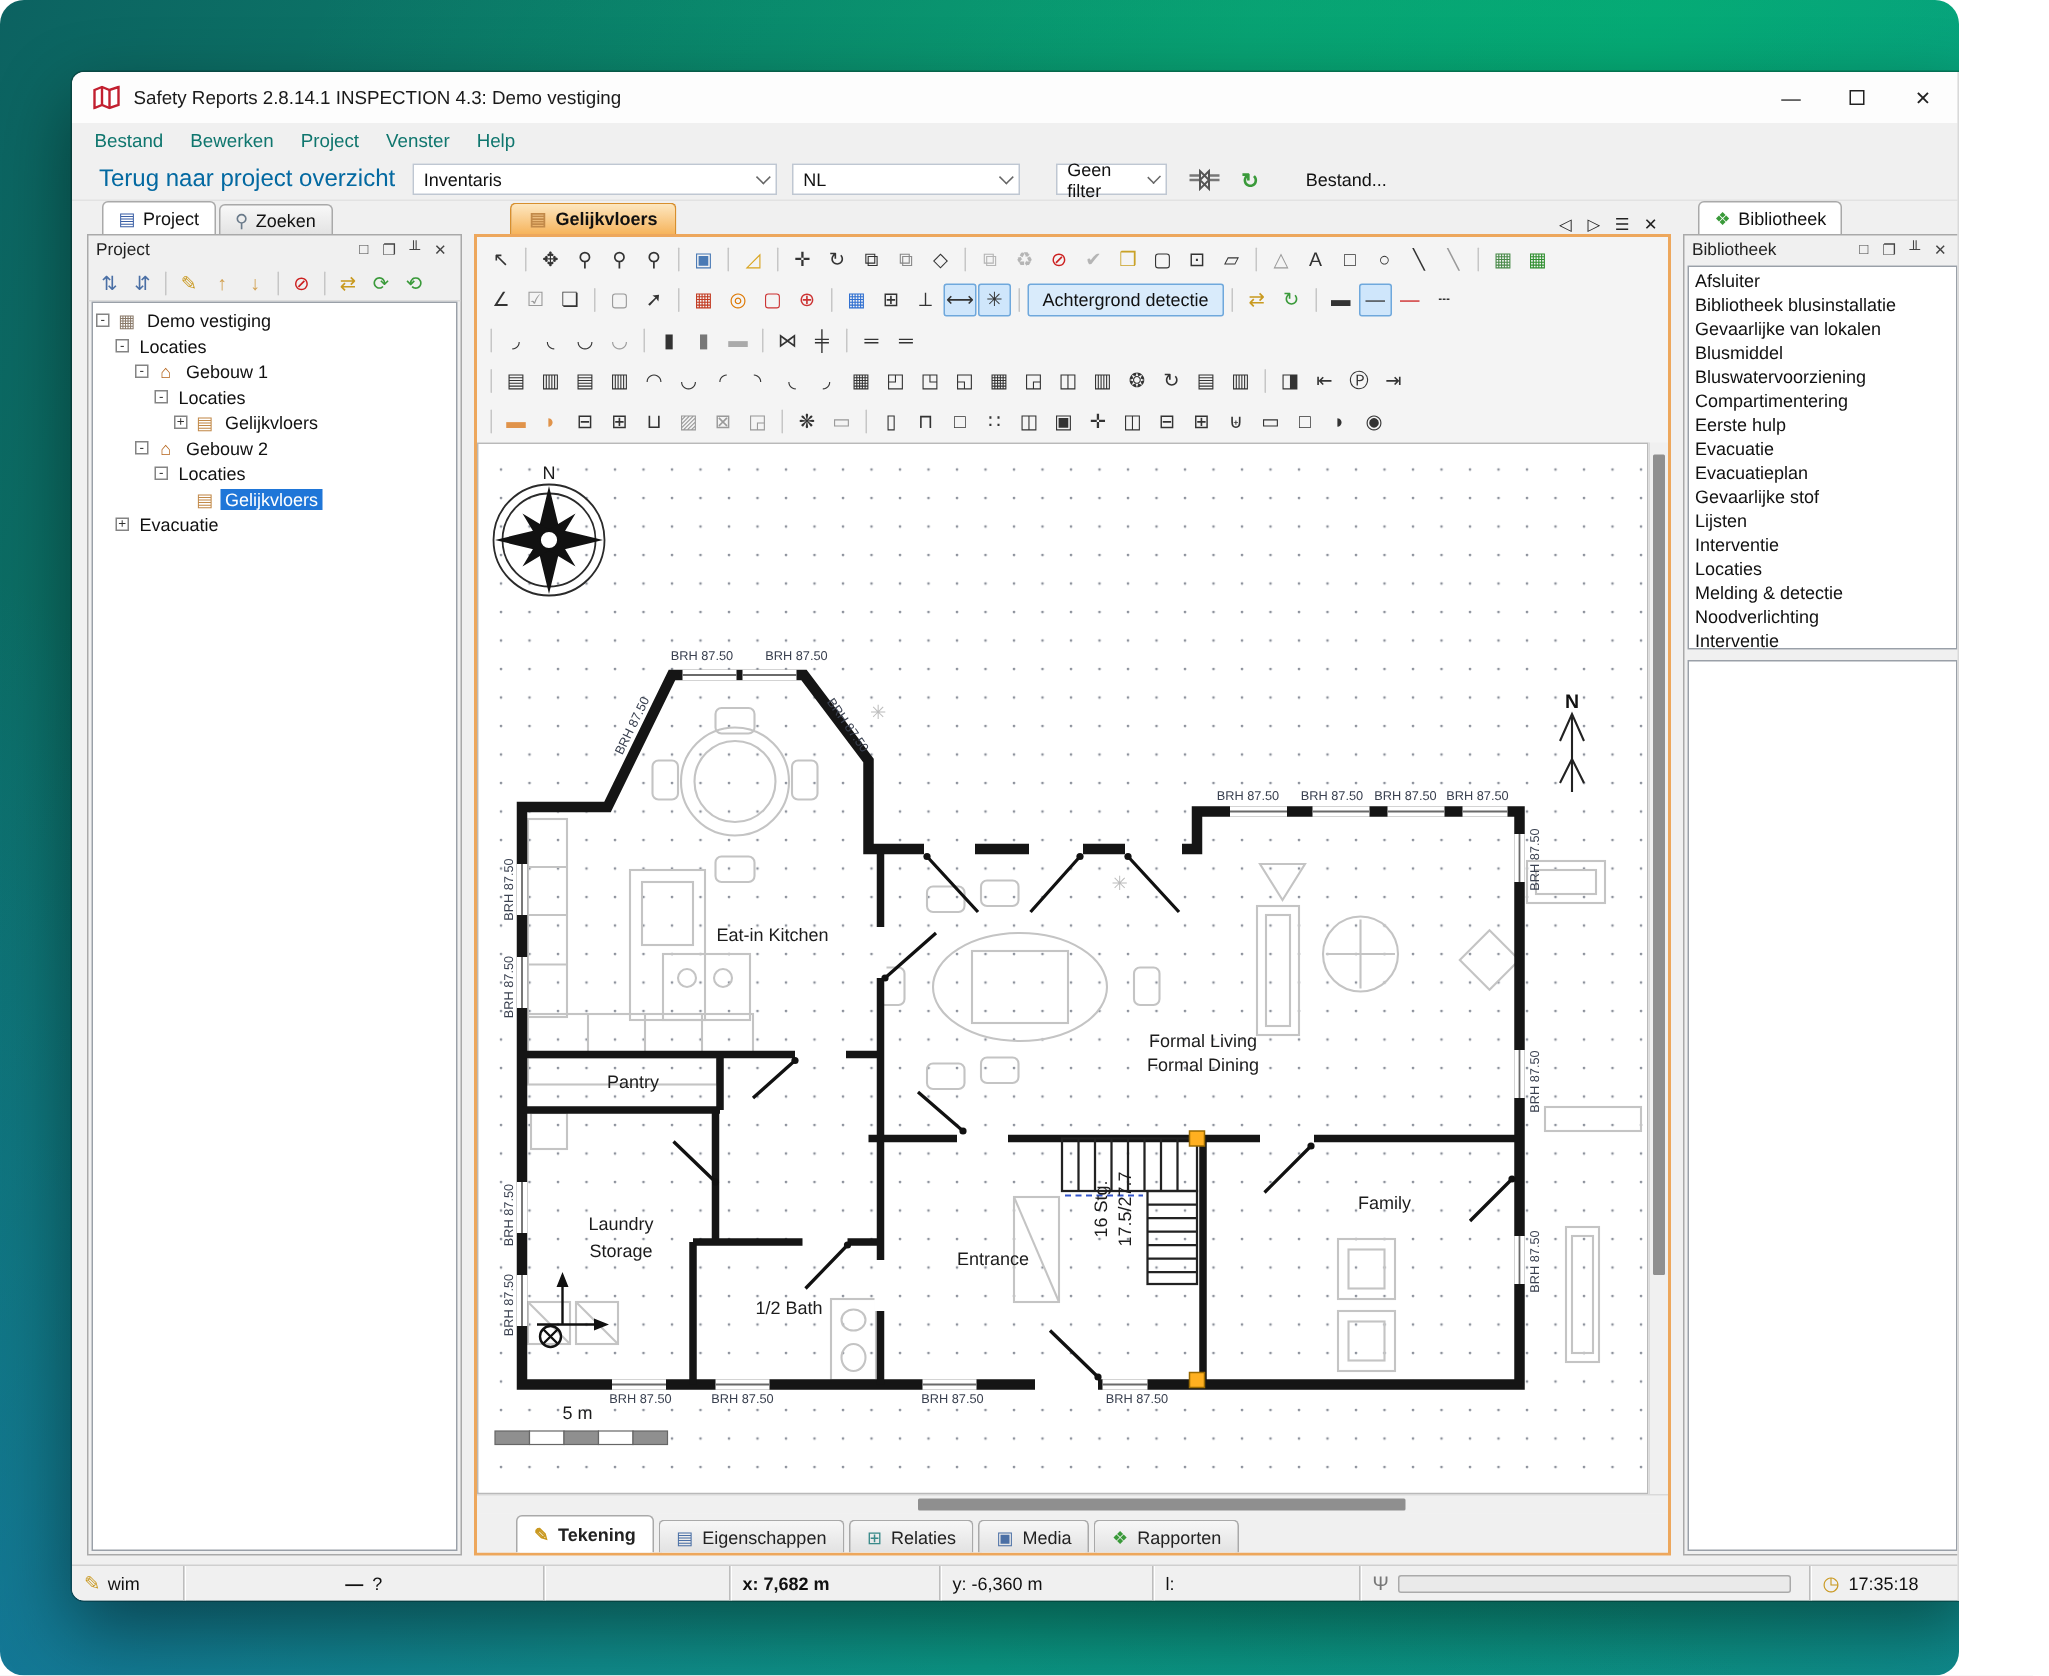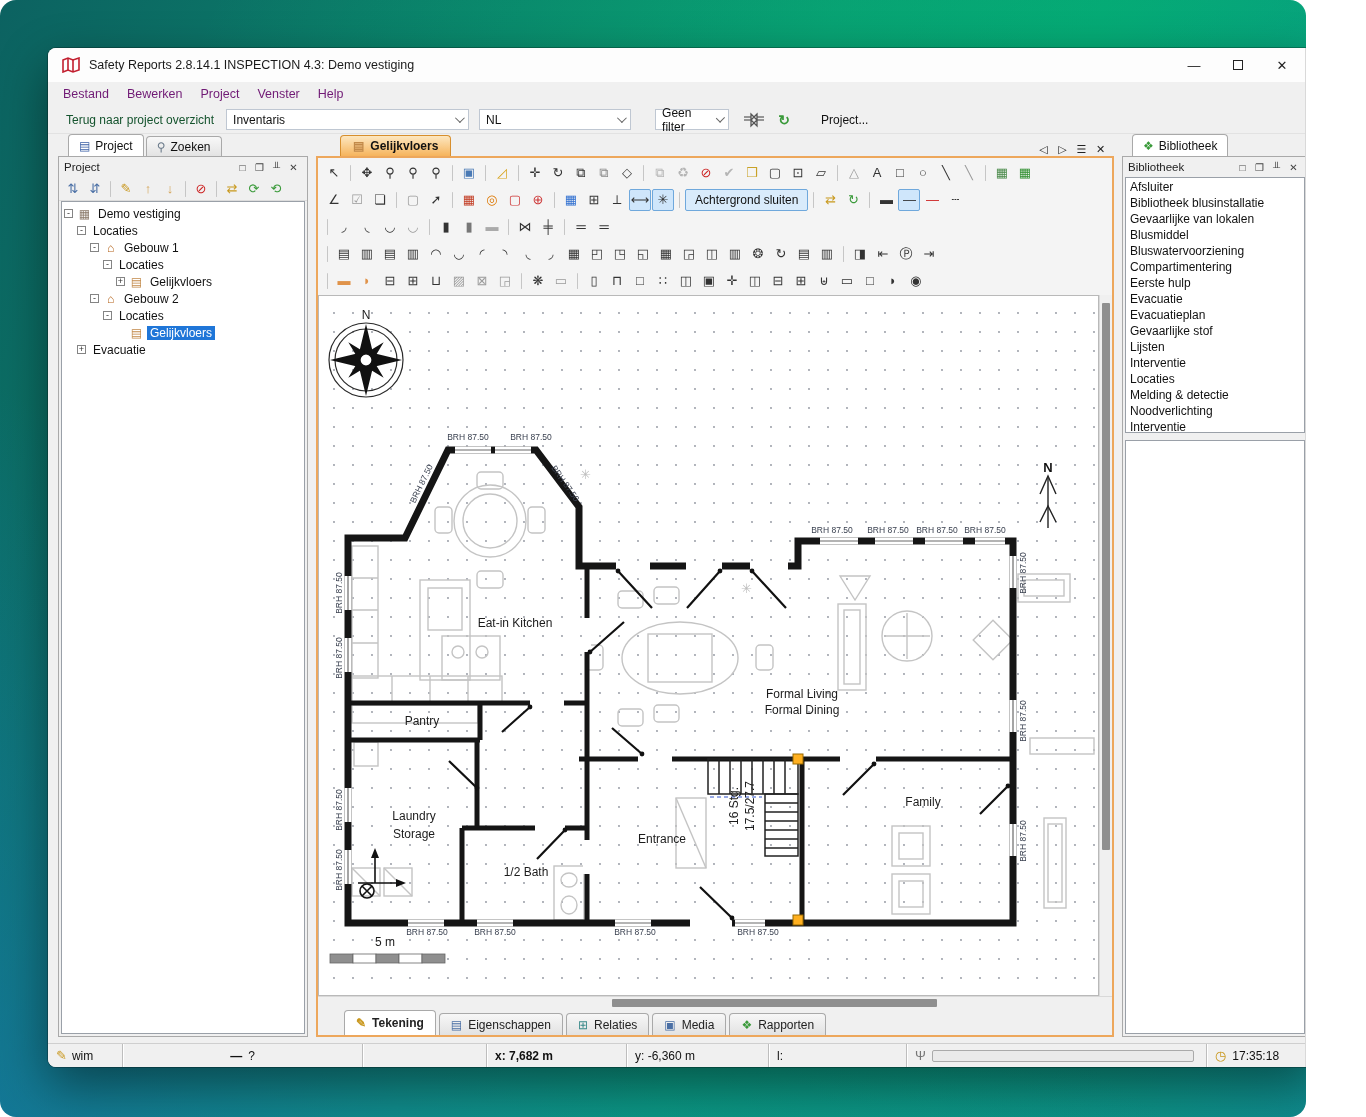--- a/index.html
+++ b/index.html
@@ -14,24 +14,24 @@
     box-shadow:0 18px 50px rgba(0,0,0,.45), 0 0 0 1px rgba(0,0,0,.25); display:flex; flex-direction:column; }
   
   .titlebar { height:34px; background:#fdfdfd; display:flex; align-items:center; padding:0 14px; flex:0 0 auto; }
   .appicon { width:18px; height:16px; margin-right:9px; flex:0 0 auto; }
   .title { font-size:12.5px; color:#1a1a1a; }
   .wincontrols { margin-left:auto; display:flex; align-items:center; }
   .wbtn { width:44px; text-align:center; font-size:13px; color:#222; cursor:default; }
   .maxbox { display:inline-block; width:10px; height:10px; border:1.3px solid #222; }
   
   .menubar { height:24px; display:flex; align-items:center; padding:0 6px; flex:0 0 auto; }
-  .menuitem { font-size:12.5px; color:#701a75; padding:3px 9px; }
+  .menuitem { font-size:12.5px; color:#0f766e; padding:3px 9px; }
   
   .topbar { height:28px; display:flex; align-items:center; padding:0 10px; flex:0 0 auto; border-bottom:1px solid #e2e2e2; }
-  .backbtn { font-size:12px; color:#14532d; padding:3px 8px; margin-right:4px; }
+  .backbtn { font-size:16px; color:#0369a1; padding:3px 8px; margin-right:4px; }
   .combo { height:21px; background:#fff; border:1px solid #bfc7d2; display:flex; align-items:center;
     font-size:12px; color:#111; padding:0 6px; margin-right:10px; justify-content:space-between; }
   .combo .chev { width:7px; height:7px; border-right:1.4px solid #666; border-bottom:1.4px solid #666;
     transform:rotate(45deg) translateY(-2px); margin-left:8px; }
   .cw1{width:243px;} .cw2{width:152px;} .cw3{width:74px; margin-left:14px;}
   .tico { width:24px; text-align:center; font-size:14px; margin:0 3px; }
   .green { color:#3a9a3a; font-weight:bold; }
   .lists { font-size:12px; color:#111; margin-left:22px; }
   
   .main { flex:1 1 auto; display:flex; padding:0 10px 6px 10px; gap:8px; min-height:0; }
@@ -153,21 +153,21 @@
     </div>
     <div class="combo cw3">
       <span>Geen filter</span>
       <span class="chev"></span>
     </div>
     <svg class="tico" width="22" height="16" viewBox="0 0 22 16">
       <path d="M1,5 H8 M1,8 H8 M14,5 H21 M14,8 H21" stroke="#777" stroke-width="1.6"></path>
       <path d="M8,2 L14,8 L8,14 Z M14,2 L8,8 L14,14 Z" fill="none" stroke="#555" stroke-width="1.3"></path>
     </svg>
     <span class="tico green">↻</span>
-    <span class="lists">Project...</span>
+    <span class="lists">Bestand...</span>
   </div>
 
   <div class="main">
 
     <div class="dock leftdock">
       <div class="dtabs">
 
       <div class="dtab active">
             <span class="dtico" style="color: rgb(58, 95, 165);">▤</span>
             <span>Project</span>
@@ -331,21 +331,21 @@
                 <span class="ticon" style="color: rgb(221, 119, 0);">◎</span>
                 <span class="ticon" style="color: rgb(204, 51, 51);">▢</span>
                 <span class="ticon" style="color: rgb(204, 51, 51);">⊕</span>
                 <span class="ticon sep"></span>
                 <span class="ticon" style="color: rgb(47, 111, 208);">▦</span>
                 <span class="ticon">⊞</span>
                 <span class="ticon">⟂</span>
                 <span class="ticon tog">⟷</span>
                 <span class="ticon tog">✳</span>
                 <span class="ticon sep"></span>
-                <span class="ticon btn">Achtergrond sluiten</span>
+                <span class="ticon btn">Achtergrond detectie</span>
                 <span class="ticon sep"></span>
                 <span class="ticon" style="color: rgb(201, 154, 32);">⇄</span>
                 <span class="ticon" style="color: rgb(58, 154, 58);">↻</span>
                 <span class="ticon sep"></span>
                 <span class="ticon">▬</span>
                 <span class="ticon tog">—</span>
                 <span class="ticon" style="color: rgb(204, 32, 32);">—</span>
                 <span class="ticon">┄</span>
               </div>
           <div class="trow">

